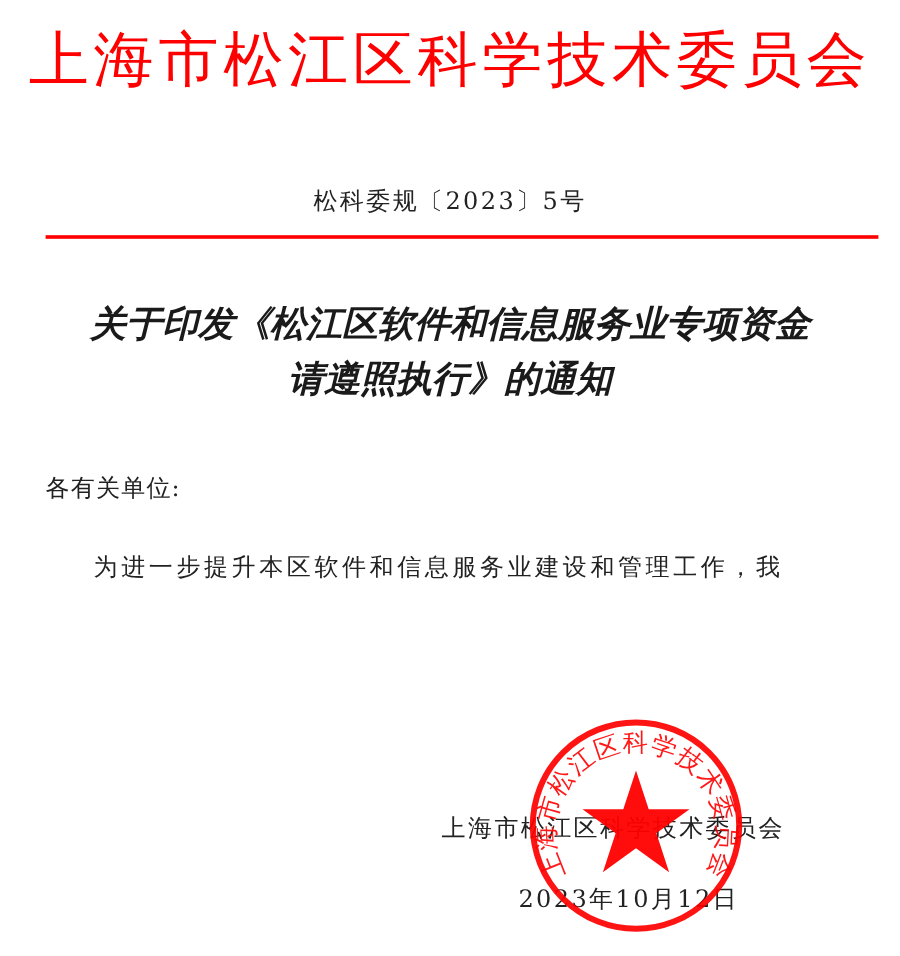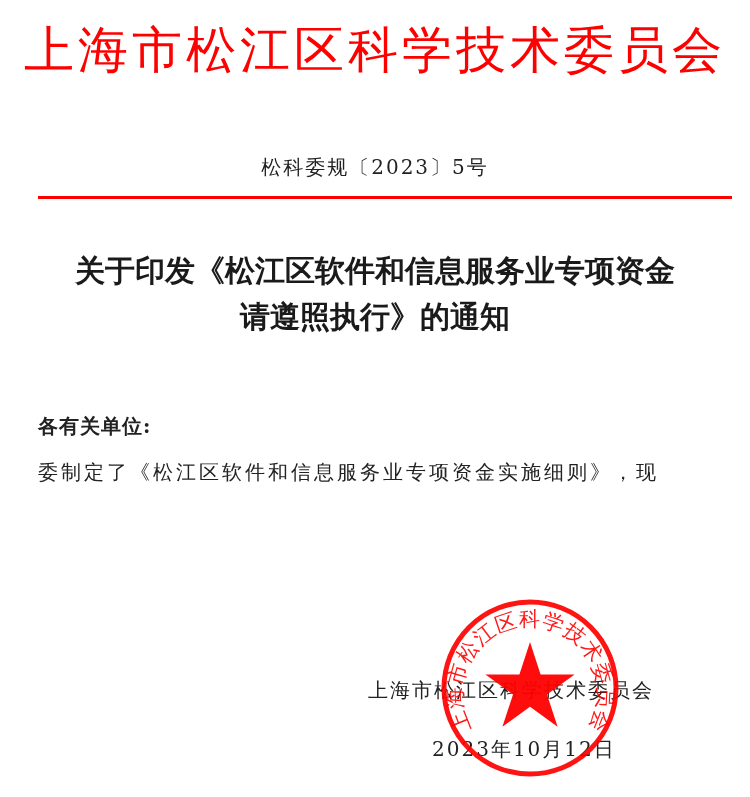--- a/index.html
+++ b/index.html
@@ -51,29 +51,28 @@
       position: absolute;
       left: 0;
       top: 248px;
       width: 750px;
       text-align: center;
       font-size: 30px;
       font-weight: bold;
       line-height: 46px;
       color: #1a1a1a;
     }
-    .doc-title .line { display: block; white-space: nowrap; }
+    .doc-title .line { display: block; white-space: nowrap; font-style: italic; }
     .salutation {
       position: absolute;
       left: 38px;
-      top: 414px;
+      top: 394px;
       font-size: 20px;
       line-height: 24px;
       letter-spacing: 1px;
-      font-weight: bold;
     }
     .body-para {
       position: absolute;
       left: 38px;
       top: 448px;
       width: 680px;
       font-size: 20px;
       letter-spacing: 3px;
       line-height: 48px;
     }
@@ -117,21 +116,21 @@
 <div class="red-rule"></div>
 
 <div class="doc-title">
   <span class="line">关于印发《松江区软件和信息服务业专项资金</span>
   <span class="line">请遵照执行》的通知</span>
 </div>
 
 <div class="salutation">各有关单位:</div>
 
 <div class="body-para">
-  <span class="line">委制定了《松江区软件和信息服务业专项资金实施细则》，现</span>
+  <span class="line indent">为进一步提升本区软件和信息服务业建设和管理工作，我</span>
 </div>
 
 <div class="signature-org">上海市松江区科学技术委员会</div>
 
 <div class="signature-date">2023年10月12日</div>
 
 <div class="seal">
   <svg viewBox="0 0 184 184" xmlns="http://www.w3.org/2000/svg">
     <defs>
       <path id="sealArc" d="M 32 130 A 68 68 0 1 1 152 130" fill="none"></path>

